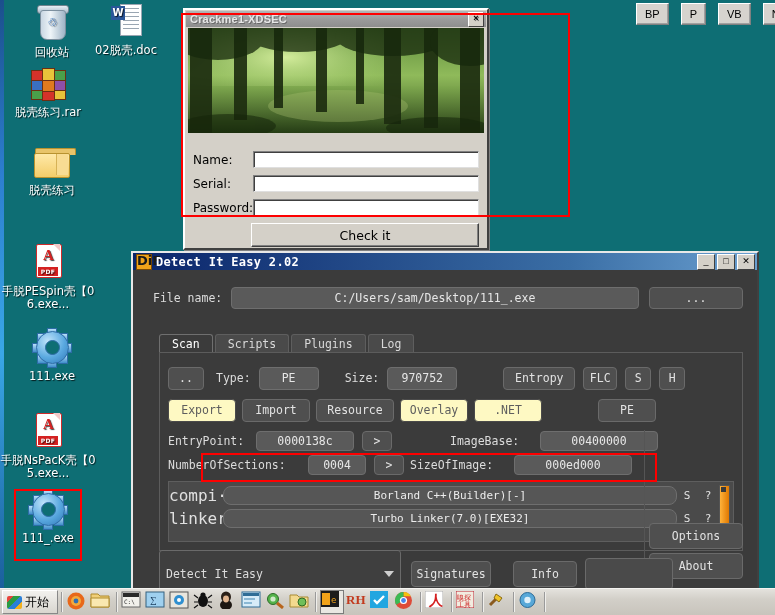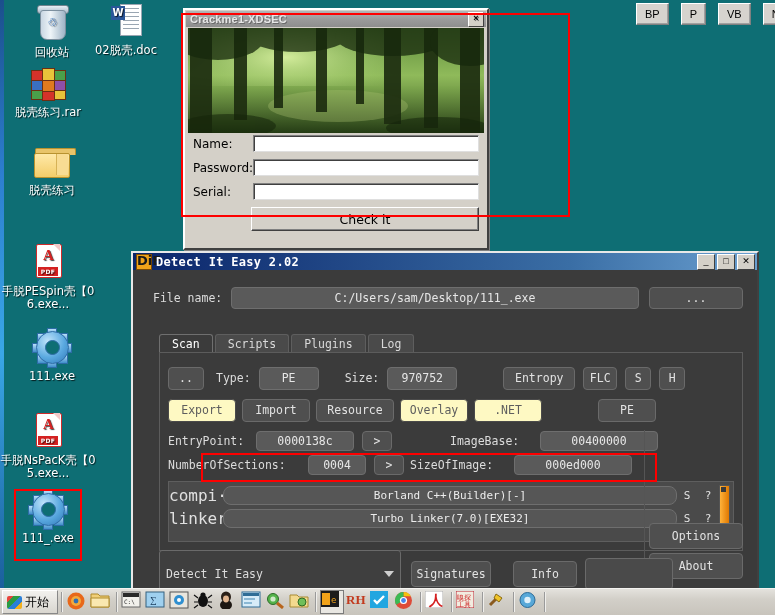--- a/index.html
+++ b/index.html
@@ -80,21 +80,21 @@
   #cm-title{height:16px;margin:1px;display:flex;align-items:center;
      background:linear-gradient(to bottom,#b4b4b4,#9b9b9b 50%,#8e8e8e);
      padding-left:4px;color:#e6e6e6;font-weight:bold;font-size:11px;
      font-family:"Liberation Sans",sans-serif;text-shadow:1px 1px 0 #6a6a6a;}
   #cm-title .txt{flex:1;letter-spacing:.2px;}
   #cm-close{width:14px;height:13px;background:#d4d0c8;border:1px solid #fff;
      border-right-color:#404040;border-bottom-color:#404040;color:#000;font-size:9px;line-height:11px;
      text-align:center;margin-right:2px;font-family:"Liberation Sans",sans-serif;}
   #cm-pic{margin:1px 3px 0 3px;height:105px;position:relative;overflow:hidden;
      background:#1d2b14;}
-  #cm-form{padding:2px 8px 0 8px;}
+  #cm-form{padding:18px 8px 0 8px;}
   .cm-row{display:flex;align-items:center;margin-bottom:7px;}
   .cm-row label{width:60px;color:#000;font-size:12px;font-family:"DejaVu Sans",sans-serif;}
   .cm-row input{flex:1;height:15px;background:#fff;border:1px solid #808080;
      border-right-color:#dfdfdf;border-bottom-color:#dfdfdf;box-shadow:inset 1px 1px 0 #404040;
      font-size:12px;padding:0 2px;outline:none;}
   #cm-check{margin:3px 8px 0 66px;height:22px;background:#d4d0c8;
      border:1px solid #fff;border-right-color:#404040;border-bottom-color:#404040;
      box-shadow:inset -1px -1px 0 #808080;display:flex;align-items:center;justify-content:center;
      font-size:12.5px;color:#000;font-family:"DejaVu Sans",sans-serif;}
 
@@ -348,25 +348,25 @@
           <ellipse cx="250" cy="100" rx="52" ry="11"></ellipse>
         </g>
       </svg>
     </div>
     <div id="cm-form">
       <div class="cm-row">
         <label>Name:</label>
         <input type="text" value="" style="">
       </div>
       <div class="cm-row">
-        <label>Password:</label>
+        <label>Serial:</label>
         <input type="text" value="" style="">
       </div>
       <div class="cm-row">
-        <label>Serial:</label>
+        <label>Password:</label>
         <input type="text" value="" style="">
       </div>
     </div>
     <div id="cm-check">Check it</div>
   </div>
 
   <div id="die">
     <div id="die-title">
       <span id="die-ico">DiE</span>
       <span class="txt">Detect It Easy 2.02</span>

